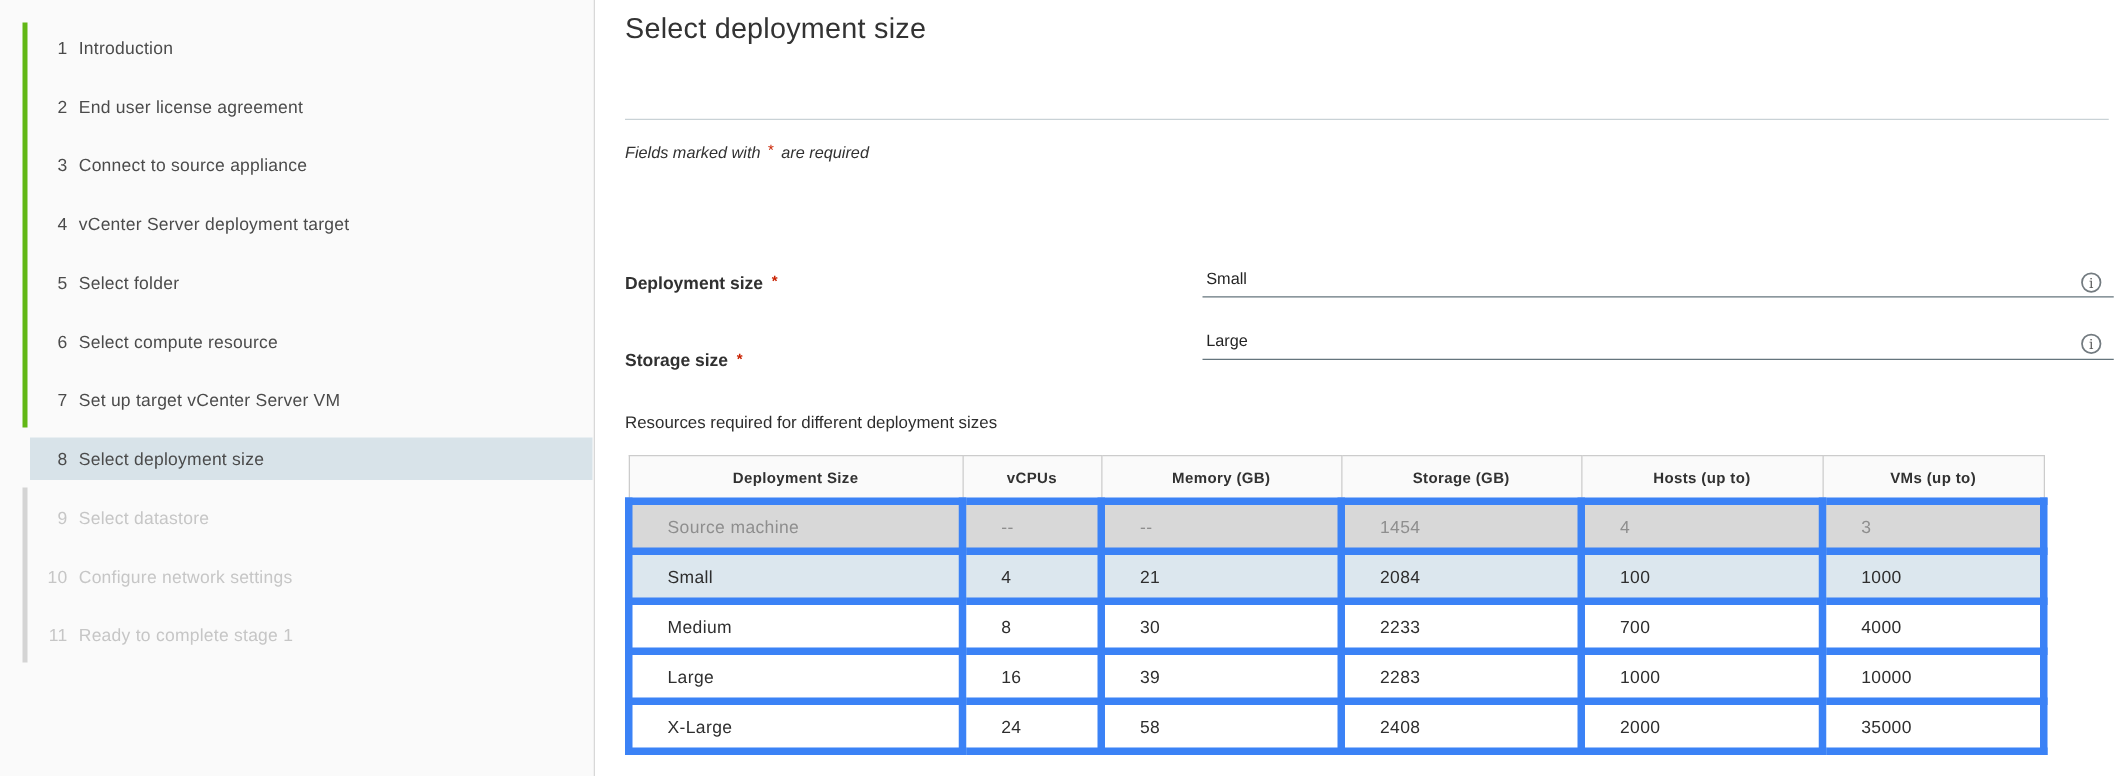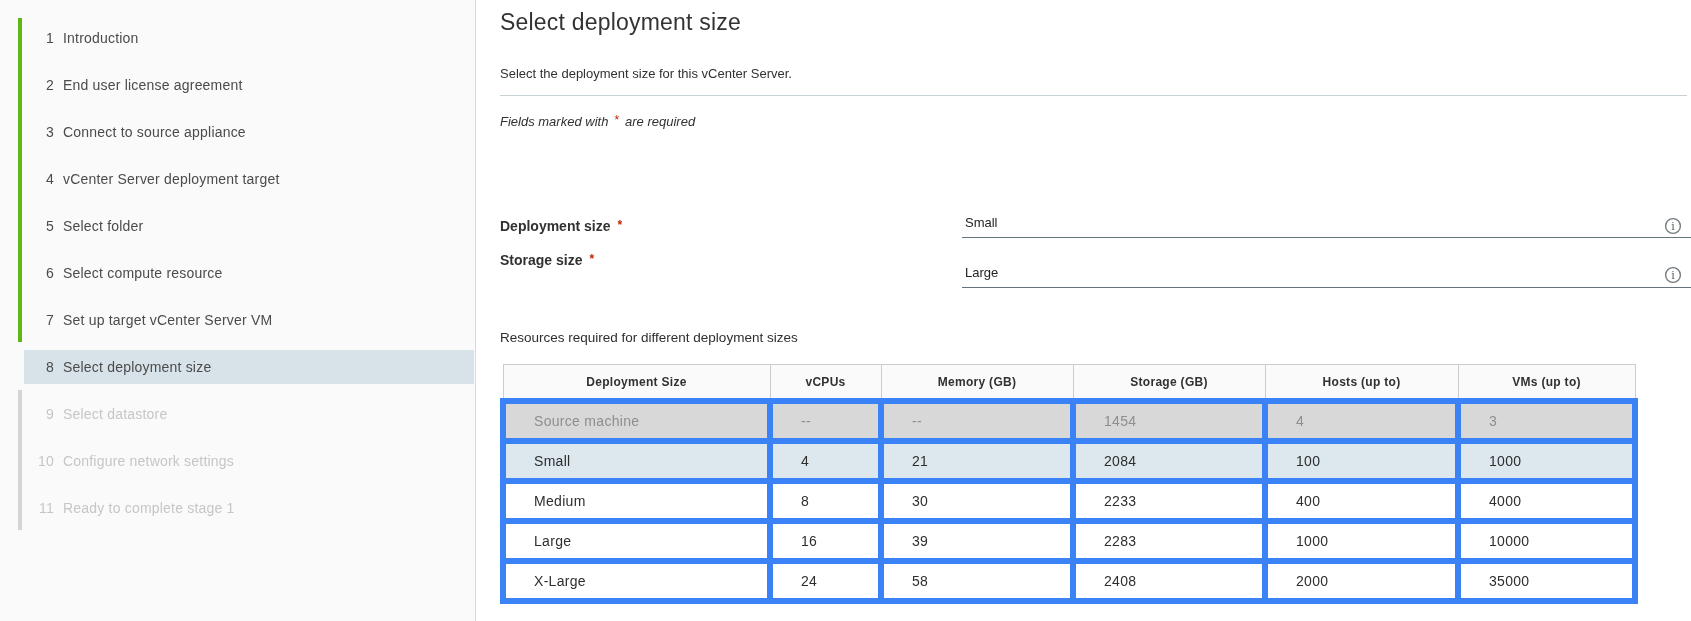--- a/index.html
+++ b/index.html
@@ -33,21 +33,21 @@
   .page-title { position:absolute; left:24px; top:9px; font-size:23px; font-weight:300; color:#333; letter-spacing:0.2px; }
   .subtitle { position:absolute; left:24px; top:66px; font-size:13px; color:#313131; }
   .divider  { position:absolute; left:24px; right:4px; top:95px; height:1px; background:#c9d2d6; }
   .required-note { position:absolute; left:24px; top:114px; font-size:13px; font-style:italic; color:#313131; }
   .req { color:#c92100; font-style:normal; font-size:12px; position:relative; top:-2px; }
   .required-note .req { margin:0 6px; }
   .field-label .req { margin-left:7px; }
   .info-text { position:absolute; left:24px; top:167px; font-size:13.5px; color:#767676; letter-spacing:0.2px; }
 
   .field-label { position:absolute; left:24px; font-size:14px; color:#313131;font-weight:bold; }
-  .fl-1 { top:218px; } .fl-2 { top:252px;text-align:center; }
+  .fl-1 { top:218px; } .fl-2 { top:280px;text-align:center; }
   .select {
     position:absolute; left:486px; width:1161px; height:32px;
     border-bottom:1px solid #65757d; box-sizing:border-box; cursor:pointer; background:transparent;
   }
   .sel-1 { top:206px; } .sel-2 { top:256px; }
   .select-value { position:absolute; left:3px; bottom:7px; font-size:13px; color:#242424; }
   .info-badge { position:absolute; left:1188px; width:18px; height:18px; cursor:pointer; }
   .ib-1 { top:217px; } .ib-2 { top:266px; }
 
   .table-heading { position:absolute; left:24px; top:330px; font-size:13.5px; font-weight:400; color:#2e2e2e; }
@@ -114,21 +114,20 @@
     </div>
     <div class="step disabled">
       <span class="num">11</span>
       <span class="lbl">Ready to complete stage 1</span>
     </div>
   </div>
 </div>
 
 <div class="main">
   <div class="page-title">Select deployment size</div>
-  <div class="subtitle">Select the deployment size for this vCenter Server.</div>
   <div class="divider"></div>
 
   <div class="required-note"><span>Fields marked with</span><span class="req">*</span><span>are required</span></div>
 
 
   <div class="field-label fl-1"><span>Deployment size</span><span class="req">*</span></div>
   <div class="select sel-1">
     <span class="select-value">Small</span>
 
   </div>
@@ -186,21 +185,21 @@
         <td>21</td>
         <td>2084</td>
         <td>100</td>
         <td>1000</td>
       </tr>
       <tr>
         <td>Medium</td>
         <td>8</td>
         <td>30</td>
         <td>2233</td>
-        <td>400</td>
+        <td>700</td>
         <td>4000</td>
       </tr>
       <tr>
         <td>Large</td>
         <td>16</td>
         <td>39</td>
         <td>2283</td>
         <td>1000</td>
         <td>10000</td>
       </tr>

